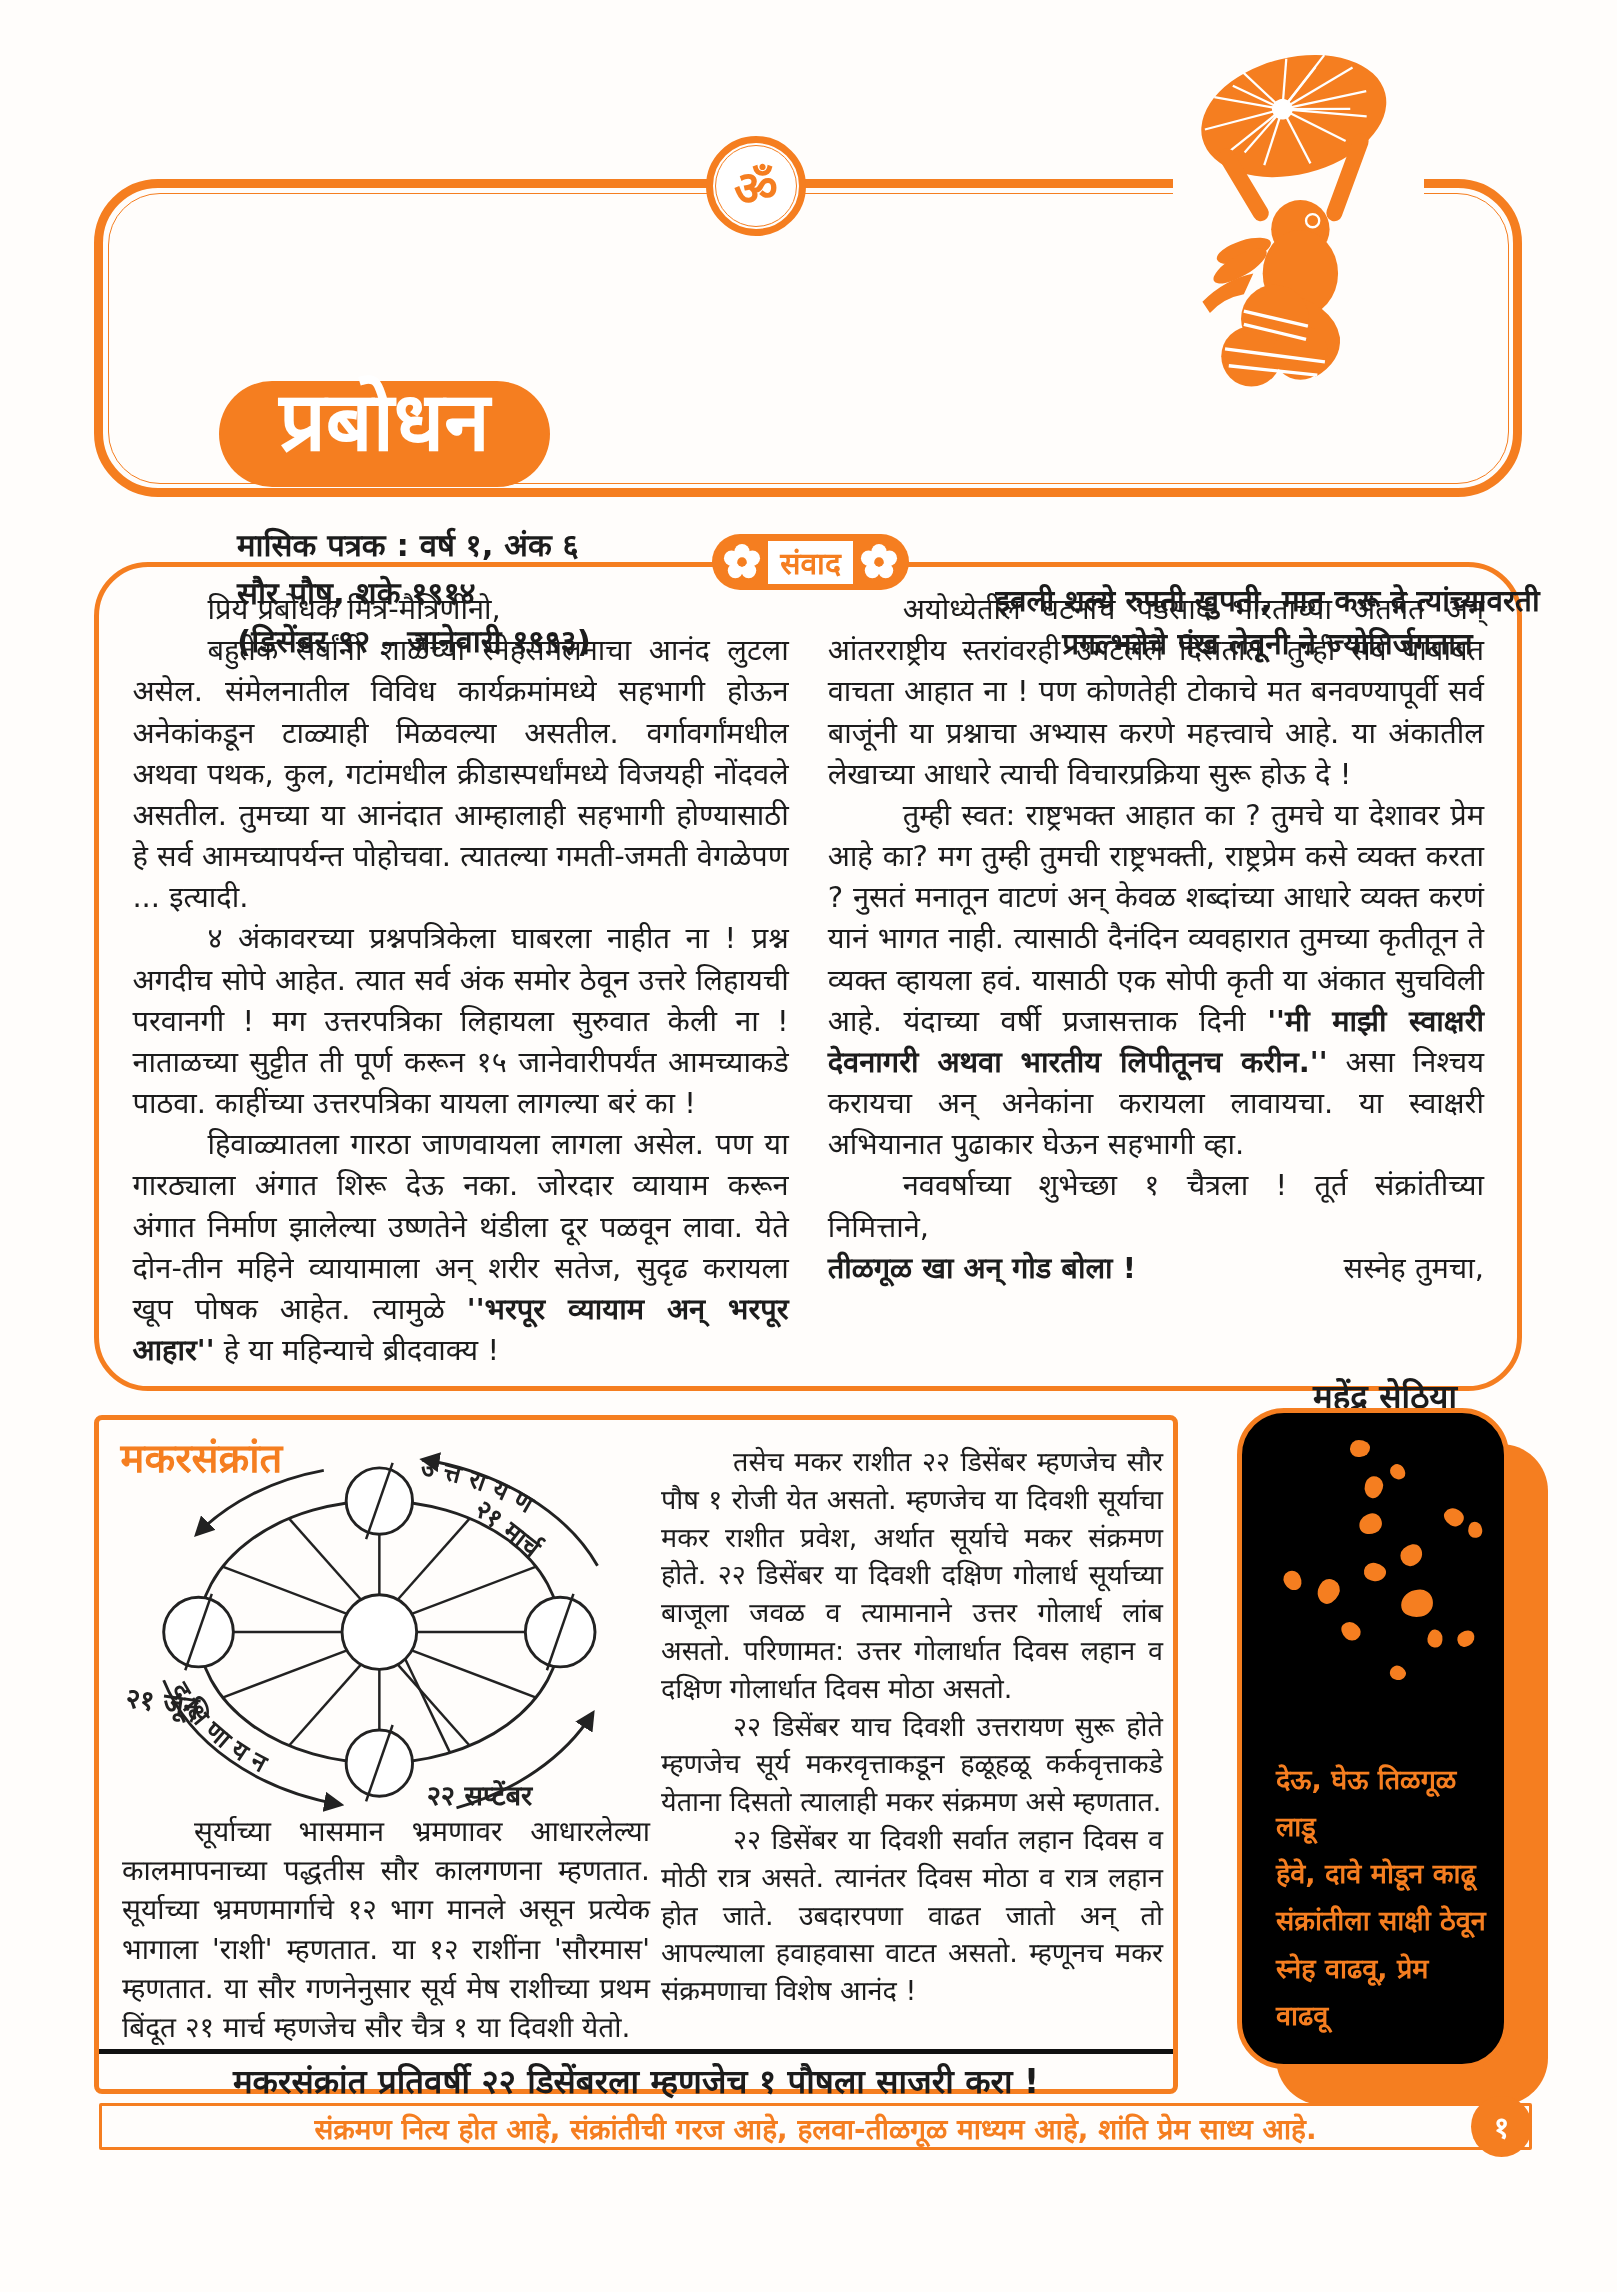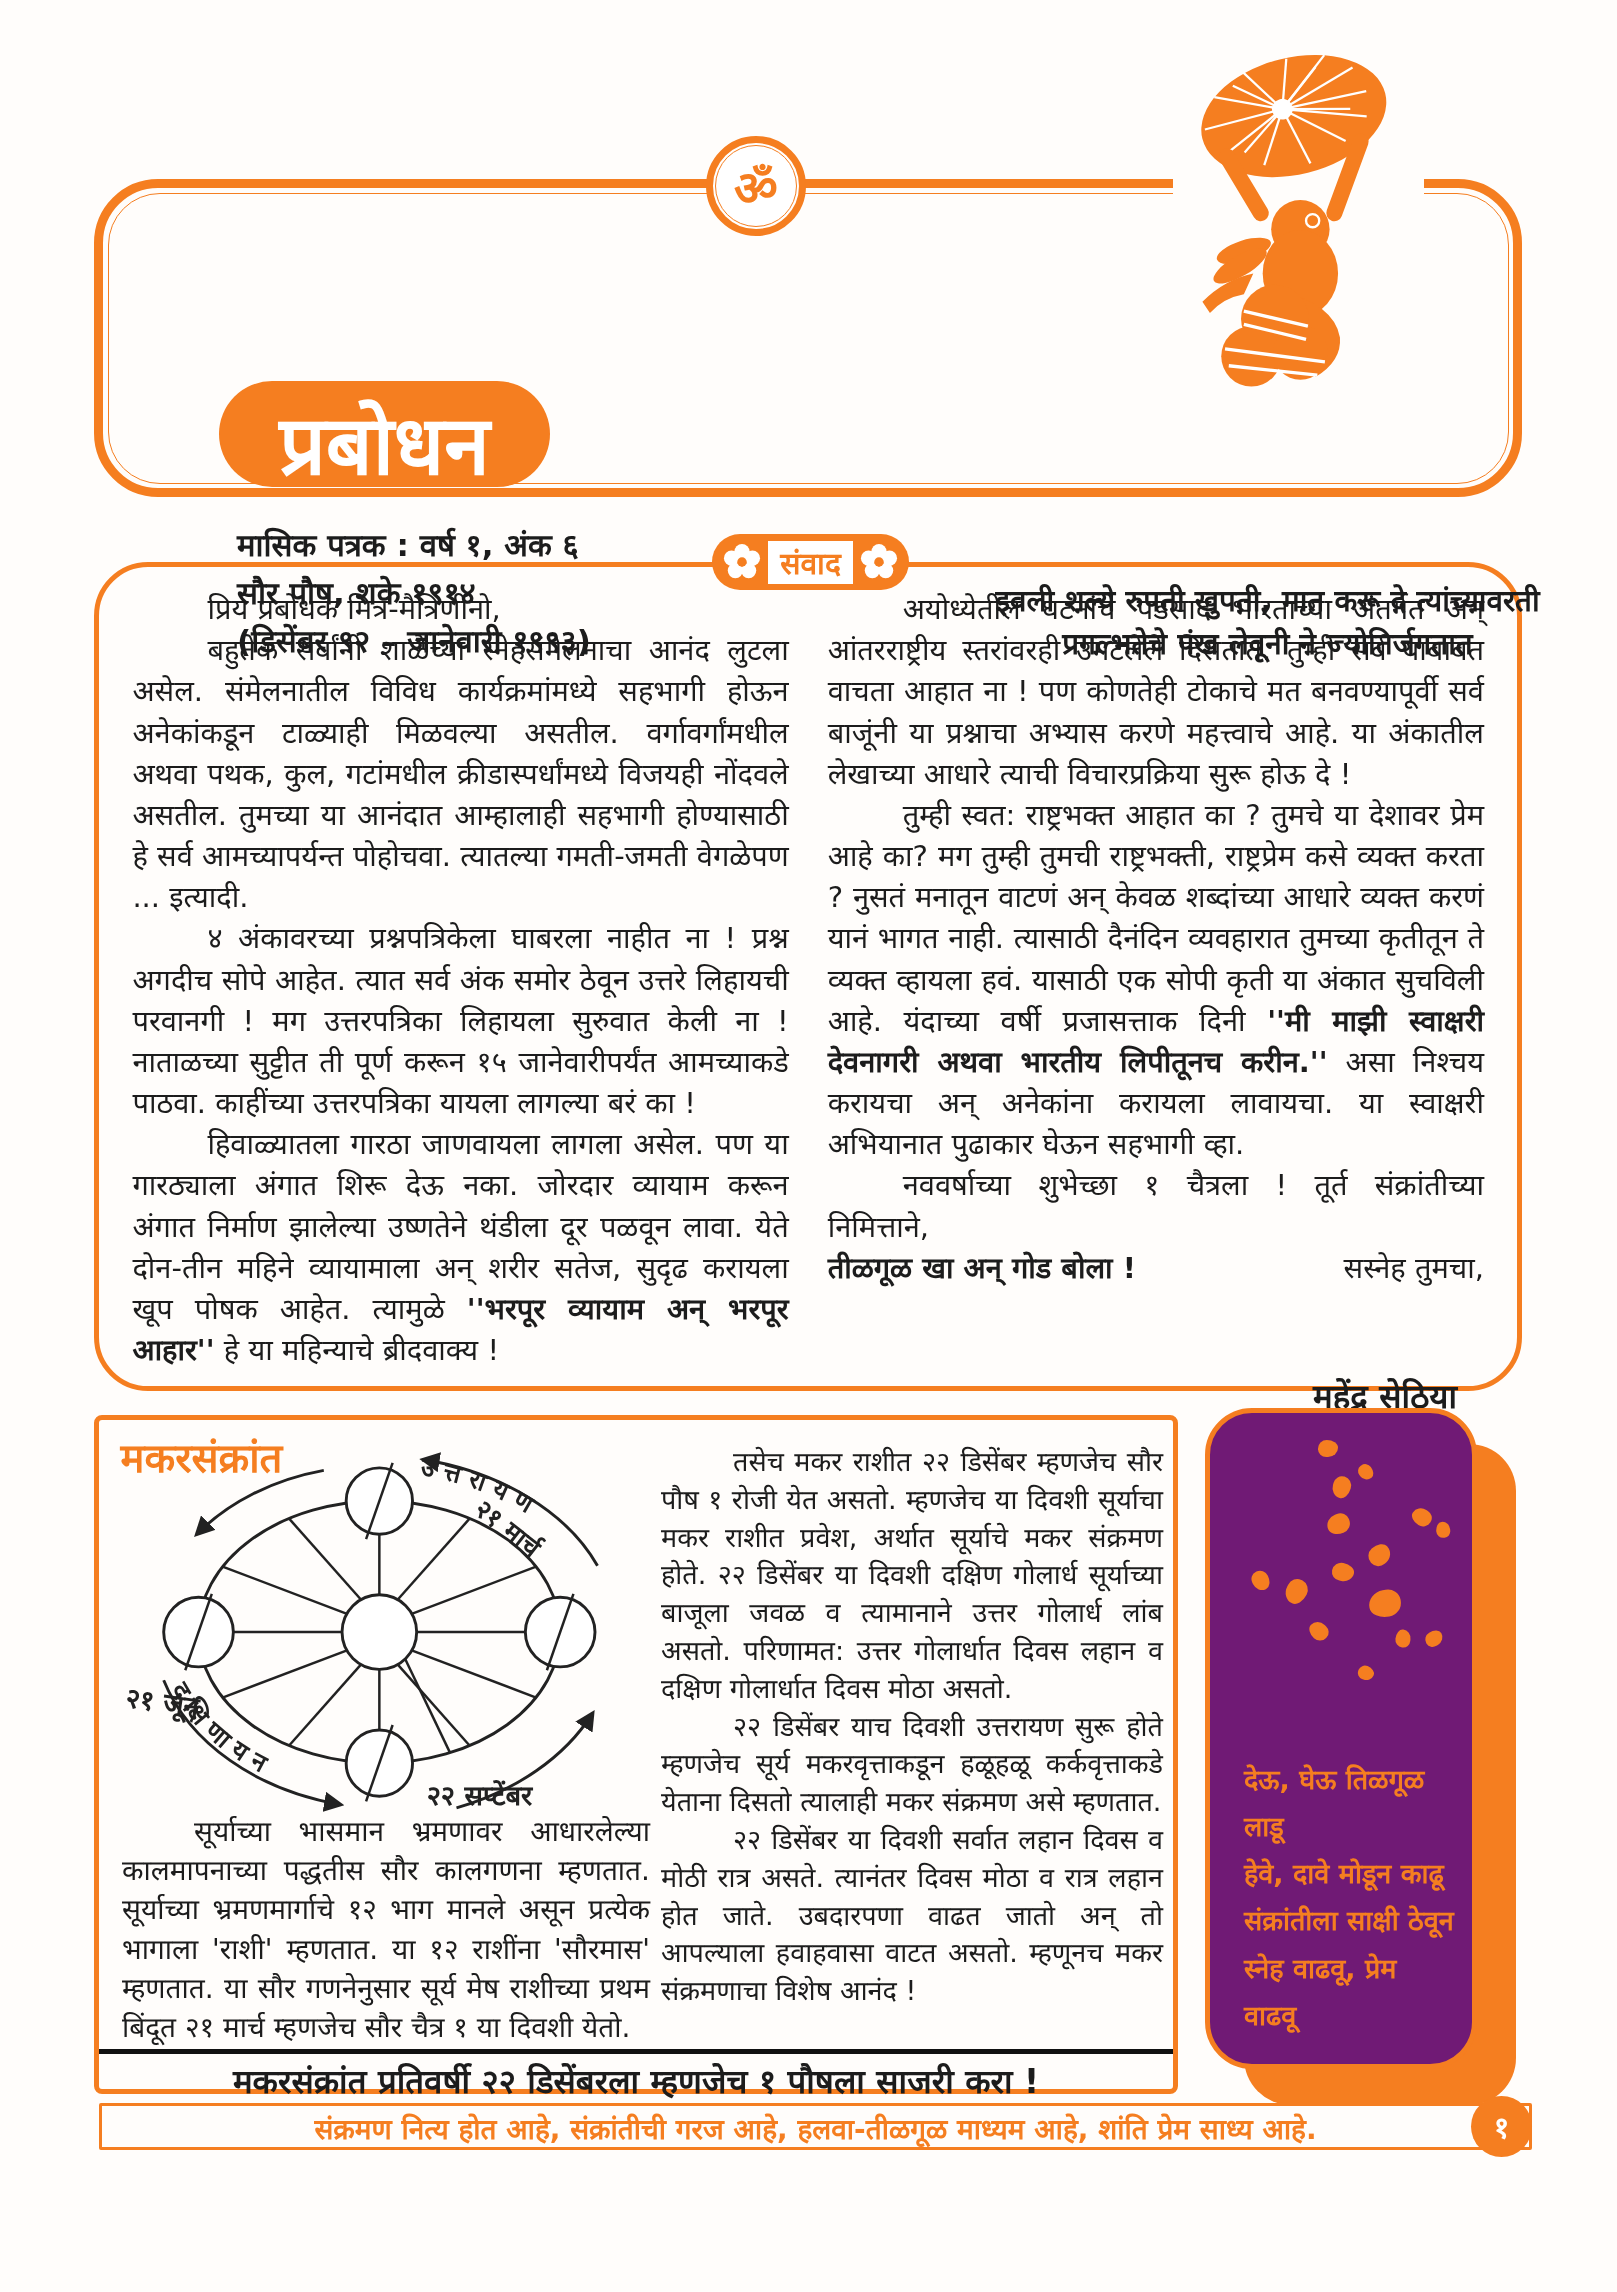--- a/index.html
+++ b/index.html
@@ -7,21 +7,21 @@
   body{ width:1617px; height:2293px; position:relative; background:#fffdfb;
         font-family:"DejaVu Sans", sans-serif; color:var(--ink); }
 
   
   .header-box{ position:absolute; left:94px; top:179px; width:1428px; height:318px;
                border:9.9px solid var(--accent); border-radius:64px; }
   .header-box::after{ content:''; position:absolute; inset:4.5px; border:1.8px solid var(--accent);
                       border-radius:52px; pointer-events:none; }
   .title-pill{ position:absolute; left:116px; top:193px; width:331px; height:106px;
                background:var(--accent); border-radius:54px; display:flex;
-               align-items:flex-end; justify-content:center; z-index:3; }
+               align-items:flex-start; justify-content:center; z-index:3; }
   .title-pill span{ color:#fff; font-size:82px; font-weight:bold; line-height:1; }
   .issue-block{ position:absolute; left:134px; top:333px; z-index:3; }
   .issue-block div{ font-size:31px; font-weight:bold; line-height:1.55; }
   .verse-block{ position:absolute; left:842px; top:392px; width:645px; text-align:center; z-index:3; }
   .verse-block div{ font-size:29.6px; font-weight:bold; line-height:1.45; }
   .om-medallion{ position:absolute; left:706px; top:136px; width:100px; height:100px;
                  background:#fff; border:7.2px solid var(--accent); border-radius:50%;
                  display:flex; align-items:center; justify-content:center; z-index:4; }
   .om-medallion::after{ content:''; position:absolute; inset:1.8px; border:1.8px solid var(--accent); border-radius:50%; }
   .om-medallion span{ color:var(--accent); font-size:48px; font-weight:bold; }
@@ -54,22 +54,22 @@
   .makar-left-text{ position:absolute; left:23px; top:392px; width:528px;
                     font-size:28px; line-height:1.4; text-align:justify; }
   .makar-mid-text{ position:absolute; left:562px; top:23px; width:502px;
                    font-size:27px; line-height:1.4; text-align:justify; }
   .makar-left-text p.ind, .makar-mid-text p.ind{ text-indent:72px; }
   .makar-line{ position:absolute; left:0; top:629px; width:100%; height:4.5px; background:#111; }
   .makar-banner{ position:absolute; left:0; top:638px; width:100%; text-align:center;
                  font-size:33px; font-weight:bold; }
 
   
-  .tilgul-box{ position:absolute; left:1205px; top:1408px; width:272px; height:661px;
-               background:#701a75; border:5.4px solid var(--accent); border-radius:47px;
+  .tilgul-box{ position:absolute; left:1237px; top:1408px; width:272px; height:661px;
+               background:#000000; border:5.4px solid var(--accent); border-radius:47px;
                box-shadow:39px 36px 0 0 var(--accent); }
   .blob{ position:absolute; background:var(--accent); }
   .tilgul-lines{ position:absolute; left:0; bottom:25px; width:100%; padding:0 18px 0 34px; }
   .tilgul-lines div{ color:var(--accent); font-size:27px; font-weight:bold; line-height:1.75; }
 
   
   .footer-strip{ position:absolute; left:99px; top:2103px; width:1433px; height:47px;
                  border:3.6px solid var(--accent); border-radius:2px; display:flex;
                  align-items:flex-end; justify-content:center; }
   .footer-strip span{ color:var(--accent); font-size:28px; font-weight:bold; }

